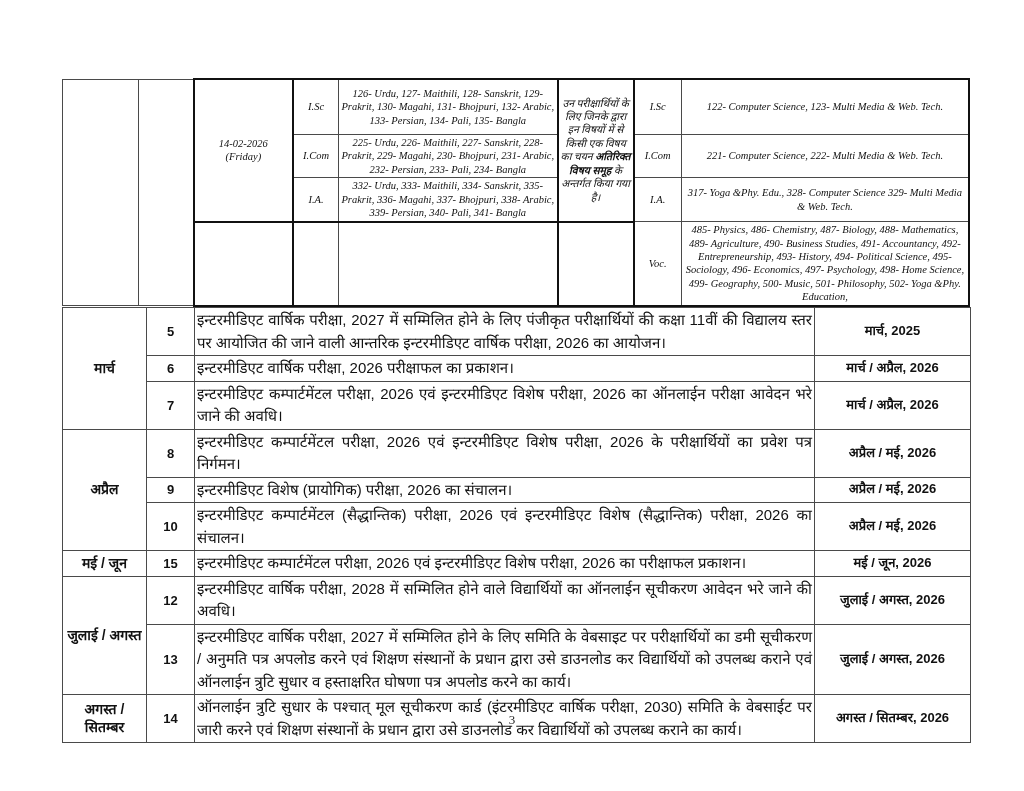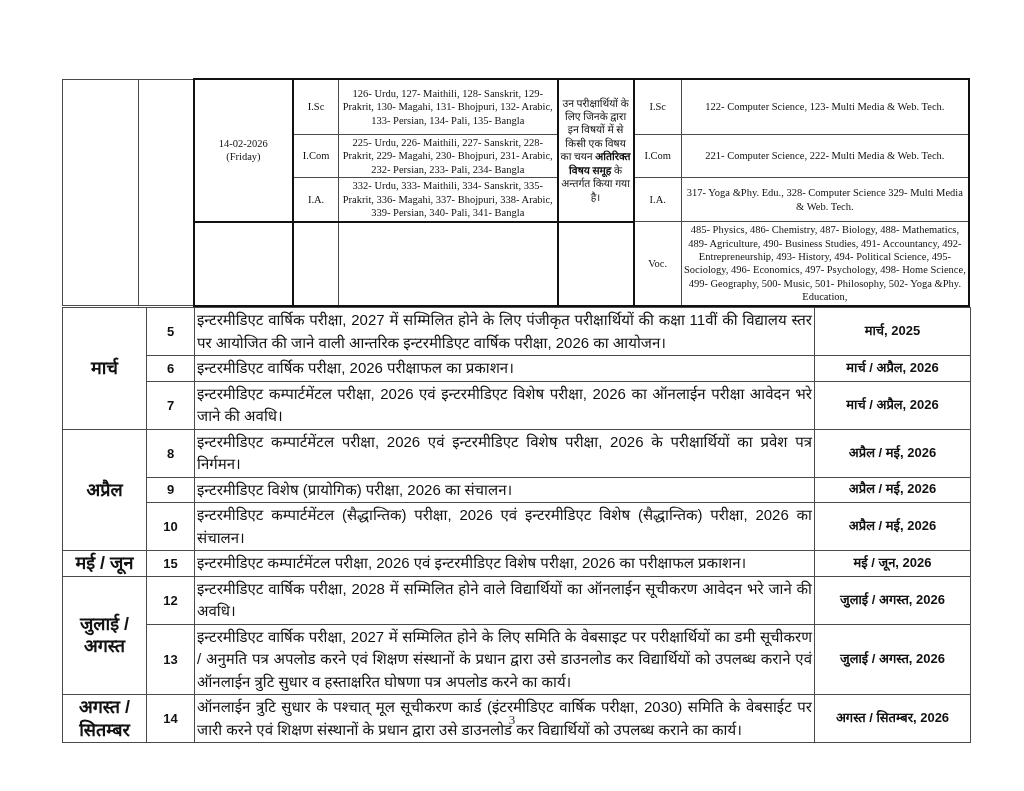--- a/index.html
+++ b/index.html
@@ -40,20 +40,21 @@
     border: 1px solid #4a4a4a;
     vertical-align: middle;
     padding: 1px 2px;
   }
   .top-table td {
     font-family: "Liberation Serif", serif;
     font-size: 10.5px;
     line-height: 1.28;
     text-align: center;
     color: #111;
+    font-style: italic;
   }
   .thickbox {
     border: 2px solid #111 !important;
   }
   .thick-left { border-left: 2px solid #111 !important; }
   .thick-right { border-right: 2px solid #111 !important; }
   .thick-top { border-top: 2px solid #111 !important; }
   .thick-bottom { border-bottom: 2px solid #111 !important; }
 
   .col-empty1 { width: 72px; }
@@ -101,21 +102,21 @@
     vertical-align: middle;
   }
   .col-month { width: 84px; }
   .col-sn    { width: 48px; }
   .col-desc  { width: 620px; }
   .col-when  { width: 156px; }
 
   .cell-month {
     text-align: center;
     font-weight: bold;
-    font-size: 18px;
+    font-size: 14px;
     line-height: 1.25;
     font-family: "Liberation Sans", sans-serif;
   }
   .cell-sn {
     text-align: center;
     font-weight: bold;
     font-size: 13px;
   }
   .cell-desc {
     text-align: justify;

